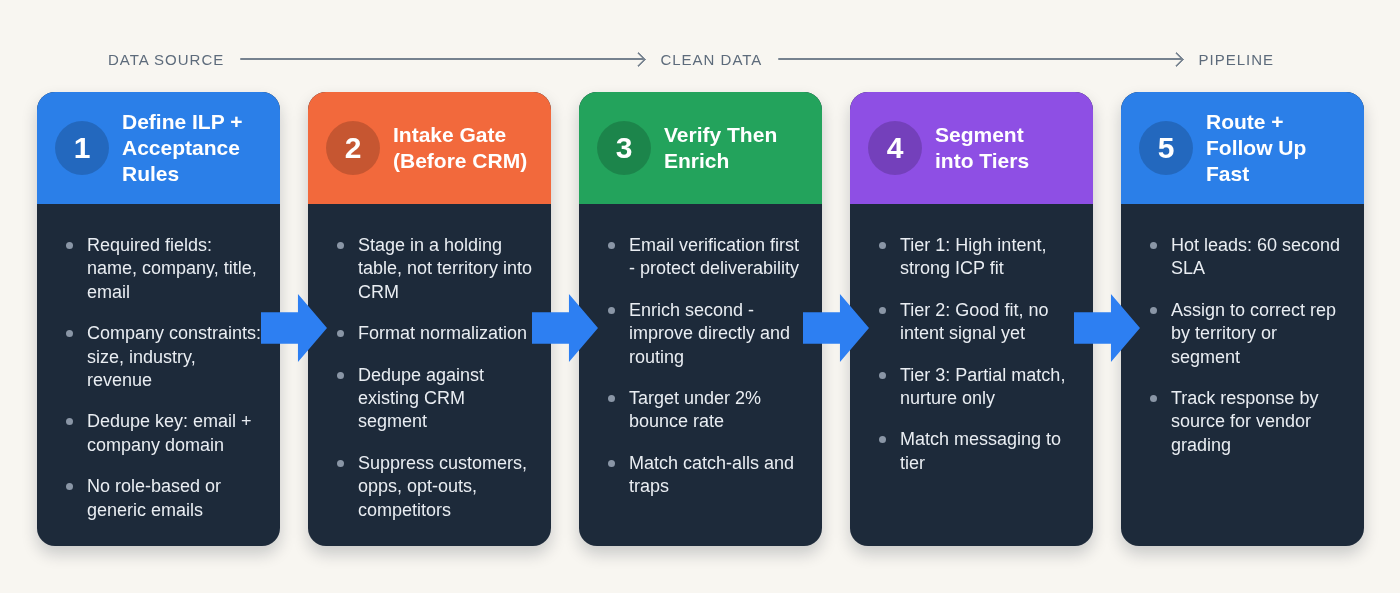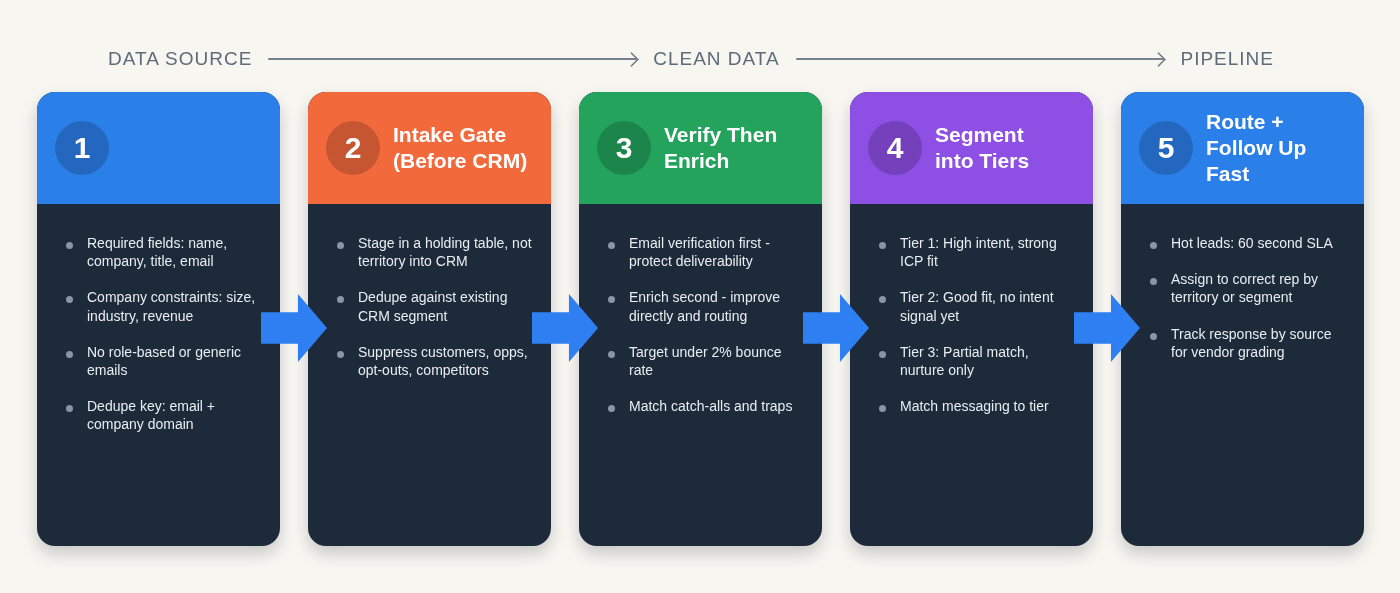--- a/index.html
+++ b/index.html
@@ -10,21 +10,21 @@
     position:relative;
     overflow:hidden;
   }
 
   
   .flow-row {
     position:absolute; top:48px; left:108px; right:126px; height:22px;
     display:flex; align-items:center;
   }
   .flow-label {
-    font-size:19px; letter-spacing:1px; color:var(--label-grey,#5d6b7b);
+    font-size:15px; letter-spacing:1px; color:var(--label-grey,#5d6b7b);
     white-space:nowrap; font-weight:400;
   }
   .flow-line {
     flex:1; height:2px; background:var(--line-grey,#76828f);
     position:relative; margin:0 16px; border-radius:1px;
   }
   .flow-line::after {
     content:""; position:absolute; right:0px; top:-4.5px;
     width:9px; height:9px;
     border-top:2px solid var(--line-grey,#76828f);
@@ -62,21 +62,21 @@
     margin-left:13px;
     color:#ffffff; font-size:21px; font-weight:700; line-height:1.24;
     white-space:pre-line;
   }
   .card-body {
     flex:1; padding:30px 18px 18px 20px;
   }
   .bullet-list { list-style:none; }
   .bullet-list li {
     position:relative; padding-left:30px; margin-bottom:18px;
-    color:#e9edf2; font-size:14px; line-height:1.3;
+    color:#e9edf2; font-size:18px; line-height:1.3;
   }
   .bullet-list li::before {
     content:""; position:absolute; left:9px; top:8px;
     width:7px; height:7px; border-radius:50%;
     background:#8a96a6;
   }
 
   
   .connector-arrow {
     position:absolute; top:294px; width:66px; height:68px;
@@ -95,42 +95,46 @@
   <div class="flow-line"></div>
   <span class="flow-label">PIPELINE</span>
 </div>
 
 <div class="cards-row">
   <div class="card" style="--accent: #2b7fe8;">
     <div class="card-header">
       <div class="step-number-circle">
         <span class="step-number">1</span>
       </div>
+      <h2 class="card-title">Define ILP +
+Acceptance
+Rules</h2>
     </div>
     <div class="card-body">
       <ul class="bullet-list">
           <li>Required fields: name, company, title, email</li>
           <li>Company constraints: size, industry, revenue</li>
+          <li>Dedupe key: email + company domain</li>
           <li>No role-based or generic emails</li>
-          <li>Dedupe key: email + company domain</li>
         </ul>
     </div>
   </div>
 
   <div class="card" style="--accent: #f2693c;">
     <div class="card-header">
       <div class="step-number-circle">
         <span class="step-number">2</span>
       </div>
       <h2 class="card-title">Intake Gate
 (Before CRM)</h2>
     </div>
     <div class="card-body">
       <ul class="bullet-list">
           <li>Stage in a holding table, not territory into CRM</li>
+          <li>Format normalization</li>
           <li>Dedupe against existing CRM segment</li>
           <li>Suppress customers, opps, opt-outs, competitors</li>
         </ul>
     </div>
   </div>
 
   <div class="card" style="--accent: #23a35c;">
     <div class="card-header">
       <div class="step-number-circle">
         <span class="step-number">3</span>

